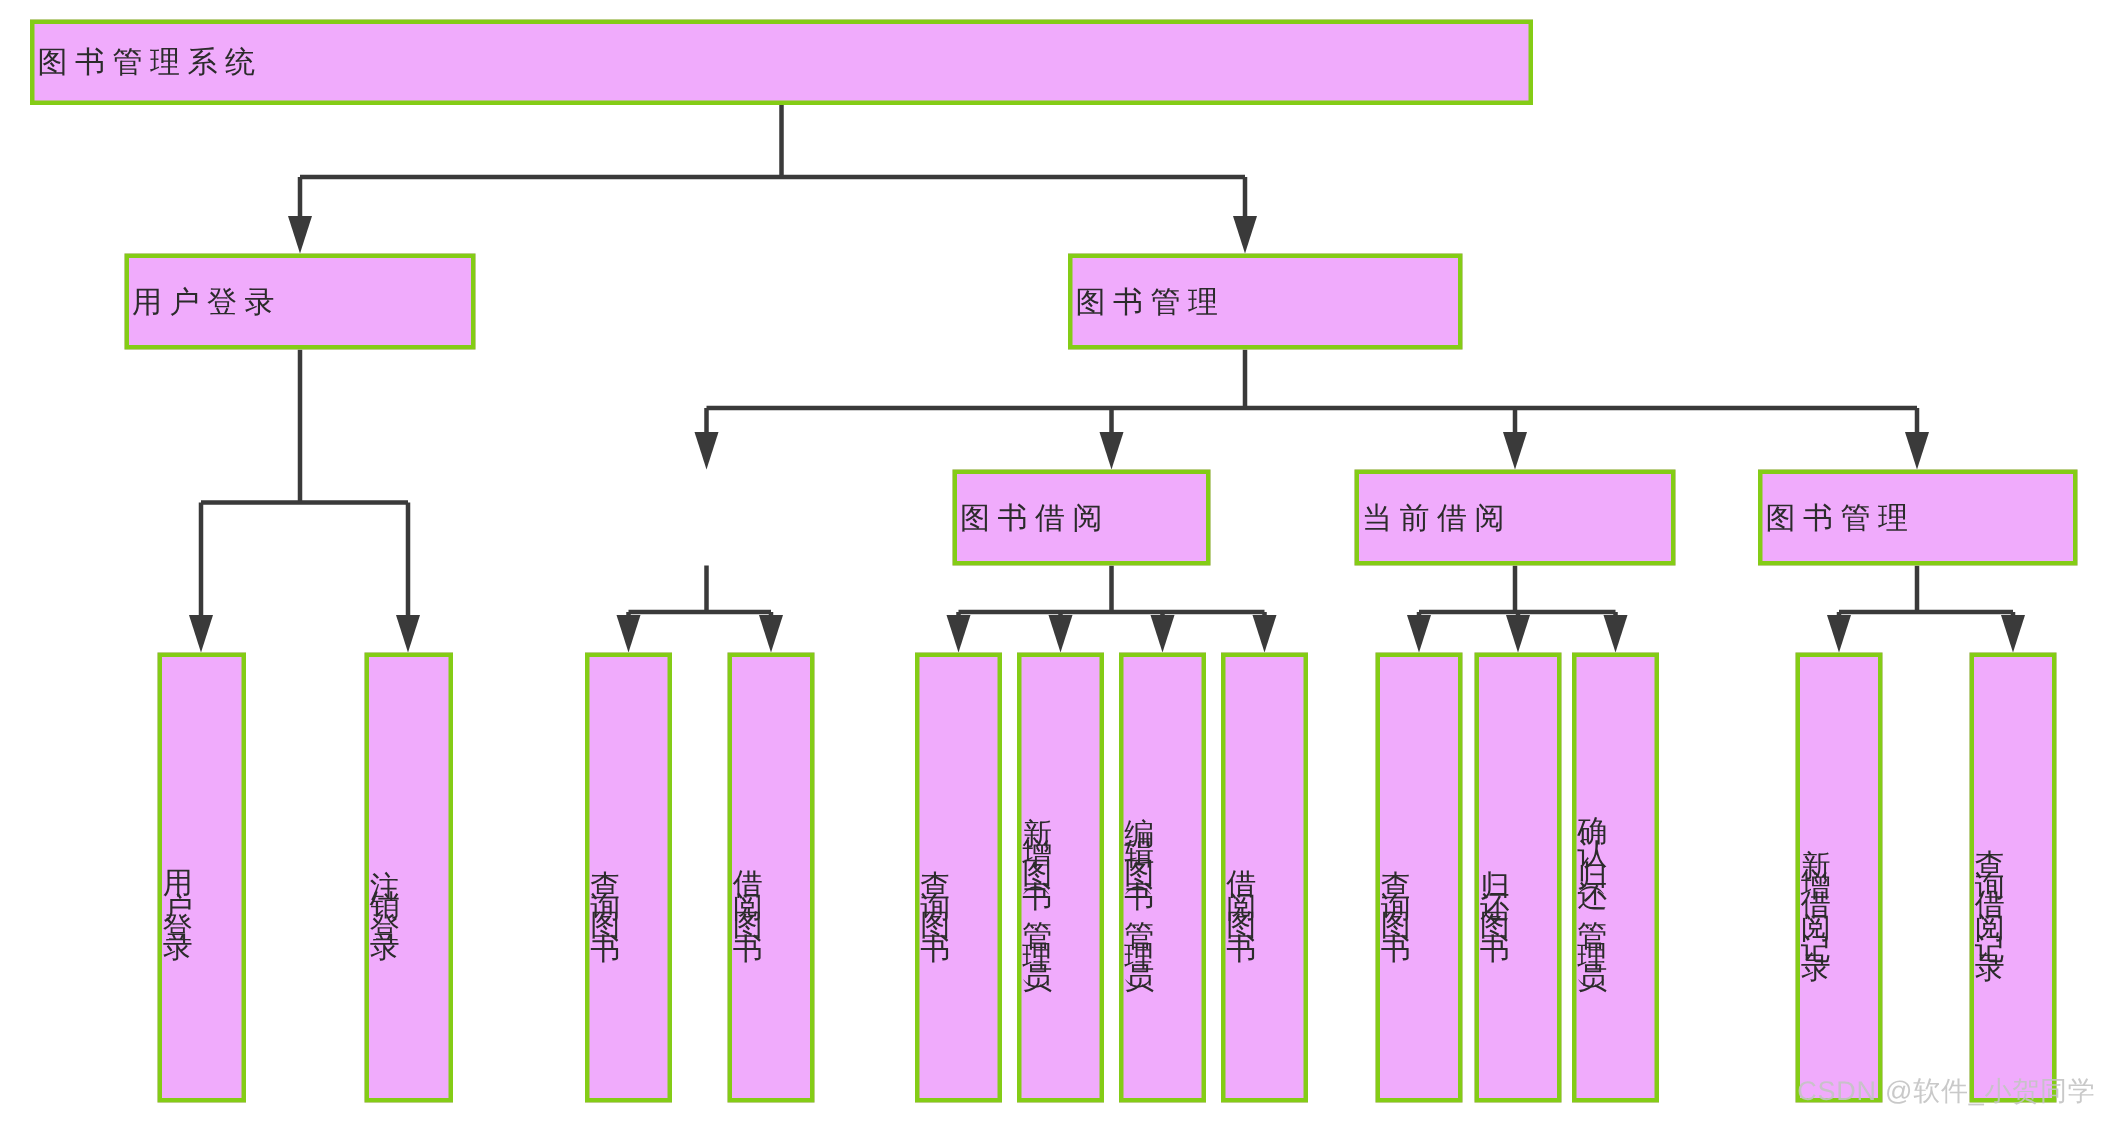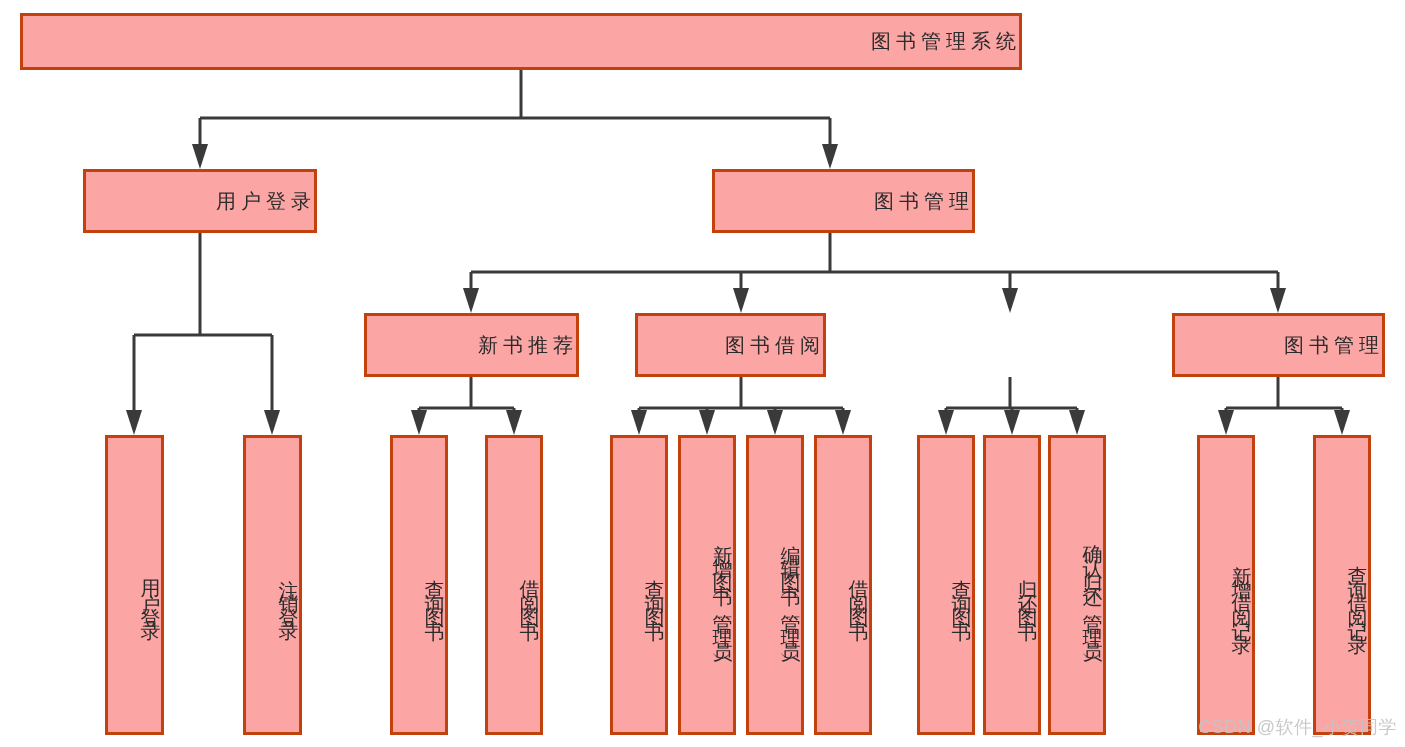--- a/index.html
+++ b/index.html
@@ -7,26 +7,26 @@
     position:relative;
     width:1405px;height:747px;
     background:#ffffff;
     font-family:"Liberation Sans","DejaVu Sans",sans-serif;
     overflow:hidden;
   }
   .connectors{position:absolute;left:0;top:0;z-index:1;}
   .box{
     position:absolute;
     box-sizing:border-box;
-    border:3px solid #c2410c;
-    background:#fca5a5;
+    border:3px solid #84cc16;
+    background:#f0abfc;
     color:#2b2b2b;
     display:flex;
     align-items:center;
-    justify-content:flex-end;
+    justify-content:flex-start;
     z-index:2;
   }
   .box.h{
     font-size:20px;
     letter-spacing:5px;
     white-space:nowrap;
   }
   .box.h span{transform:translateX(2px);} 
   .box.v{
     font-size:20px;
@@ -99,25 +99,25 @@
     <span>图书管理系统</span>
   </div>
 
   <div class="box h" style="left:83px;top:169px;width:234px;height:64px">
     <span>用户登录</span>
   </div>
   <div class="box h" style="left:712px;top:169px;width:263px;height:64px">
     <span>图书管理</span>
   </div>
 
-  <div class="box h" style="left:364px;top:313px;width:215px;height:64px">
-    <span>新书推荐</span>
+  <div class="box h" style="left:635px;top:313px;width:172px;height:64px">
+    <span>图书借阅</span>
   </div>
-  <div class="box h" style="left:635px;top:313px;width:191px;height:64px">
-    <span>图书借阅</span>
+  <div class="box h" style="left:903px;top:313px;width:214px;height:64px">
+    <span>当前借阅</span>
   </div>
   <div class="box h" style="left:1172px;top:313px;width:213px;height:64px">
     <span>图书管理</span>
   </div>
 
   <div class="box v" style="left:105px;top:435px;width:59px;height:300px">
     <span>用户登录</span>
   </div>
   <div class="box v" style="left:243px;top:435px;width:59px;height:300px">
     <span>注销登录</span>

